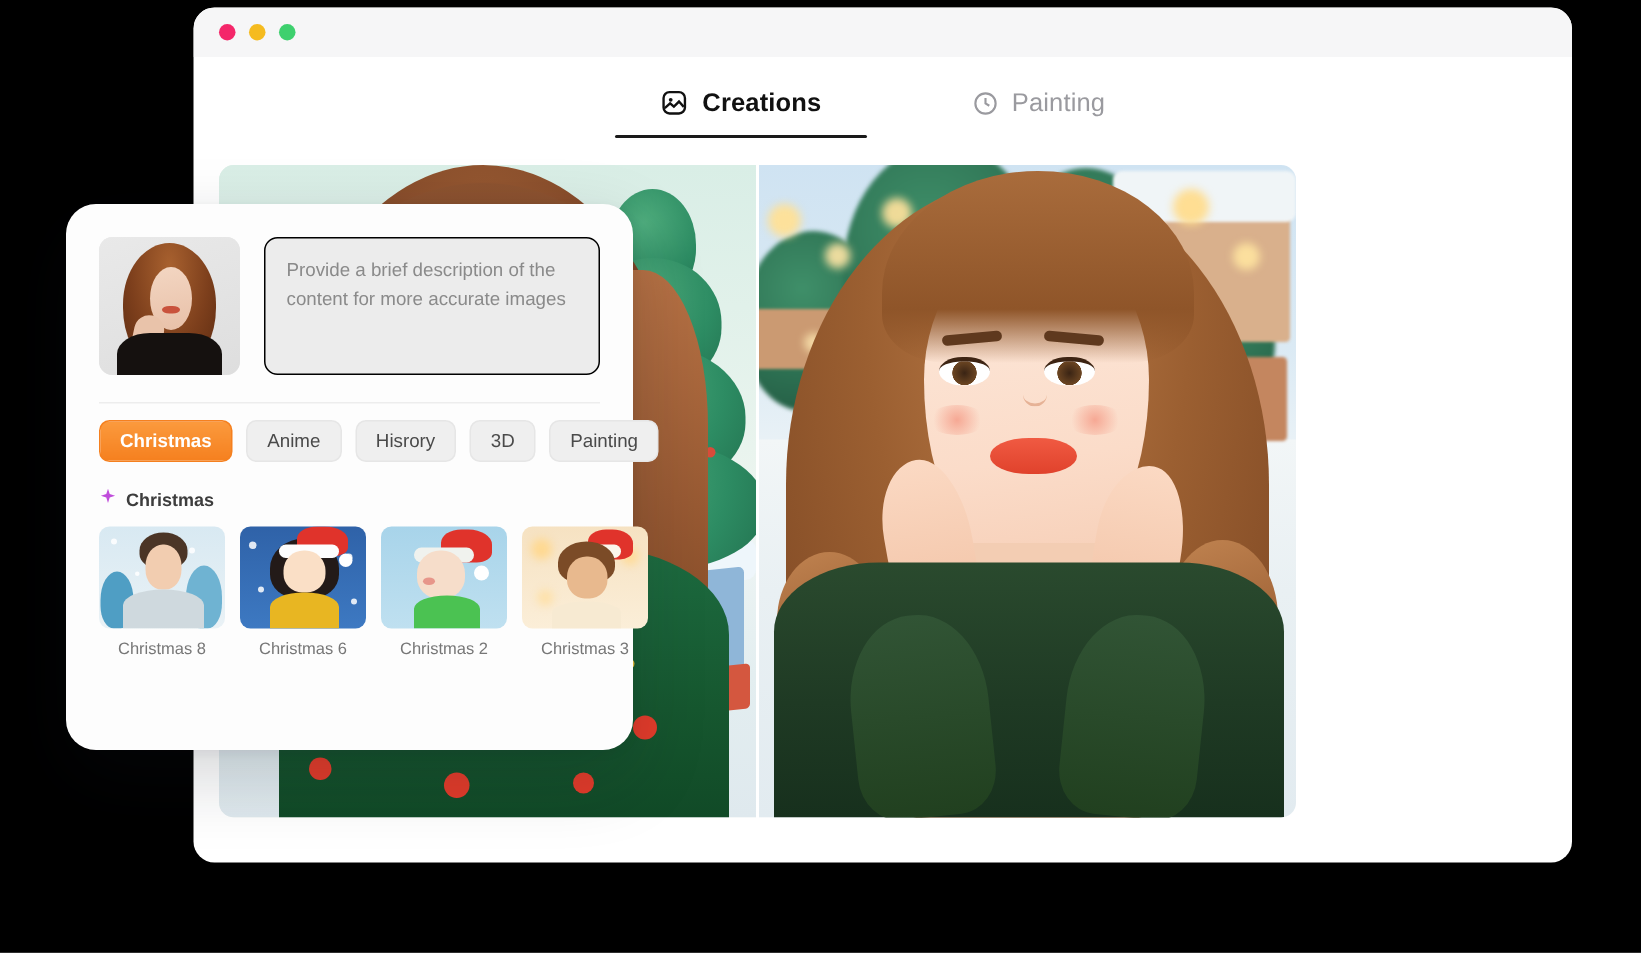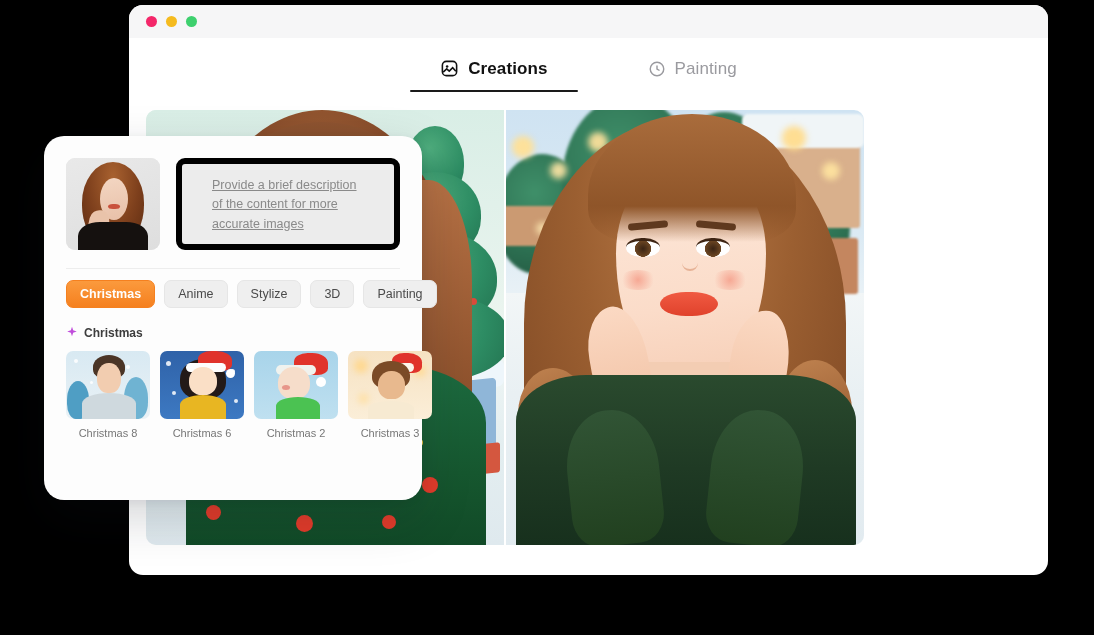--- a/index.html
+++ b/index.html
@@ -174,23 +174,23 @@
     background: linear-gradient(170deg,#f3d6c2,#e8c0a8); border-radius:14px/21px; }
   .ref-lip { position:absolute; left:42px; top:46px; width:12px;height:5px;
     background:#c9523c; border-radius:6px/3px; }
   .ref-body { position:absolute; left:12px; bottom:0; width:70px; height:28px;
     background:#15110f; border-radius: 22px 22px 0 0/14px 14px 0 0; }
   .ref-arm { position:absolute; left:22px; bottom:6px; width:20px;height:34px;
     background:#e9c3aa; border-radius:10px; transform:rotate(12deg); }
 
   .prompt-box {
     flex: 1; height: 92px;
-    background: #ececec; border: 6px solid #000000; border-radius: 9px;
-    padding: 12px 30px;
-    font-size: 12.5px; line-height: 1.55; color: #8a8a8a; text-decoration: underline;
+    background: #ececec; border: 1px solid #000000; border-radius: 9px;
+    padding: 12px 14px;
+    font-size: 12.5px; line-height: 1.55; color: #8a8a8a;
   }
   .divider { margin: 18px 0 0 0; height: 1px; background: #ededed; }
 
   .style-title { margin-top: 14px; font-size: 13.5px; font-weight: 700; color:#1b1b1b; }
   .chips { display:flex; gap: 9px; margin-top: 11px; }
   .chip {
     padding: 0 13px; height: 28px; line-height: 27px;
     border-radius: 7px; font-size: 12.5px; color: #4a4a4a;
     background: #efefef; border: 1px solid #e6e6e6; cursor: pointer;
     white-space: nowrap;
@@ -381,21 +381,21 @@
       </div>
       <div class="prompt-box">Provide a brief description of the content for more accurate images</div>
     </div>
 
     <div class="divider"></div>
 
 
     <div class="chips">
       <div class="chip active">Christmas</div>
       <div class="chip">Anime</div>
-      <div class="chip">Stylize</div>
+      <div class="chip">Hisrory</div>
       <div class="chip">3D</div>
       <div class="chip">Painting</div>
     </div>
 
     <div class="sub-head">
       <span>
         <svg width="12" height="12" viewBox="0 0 24 24">
           <path d="M12 1.5l2.3 7.2L21.5 11l-7.2 2.3L12 20.5 9.7 13.3 2.5 11l7.2-2.3z" fill="#c04ddb"></path>
         </svg>
       </span>

